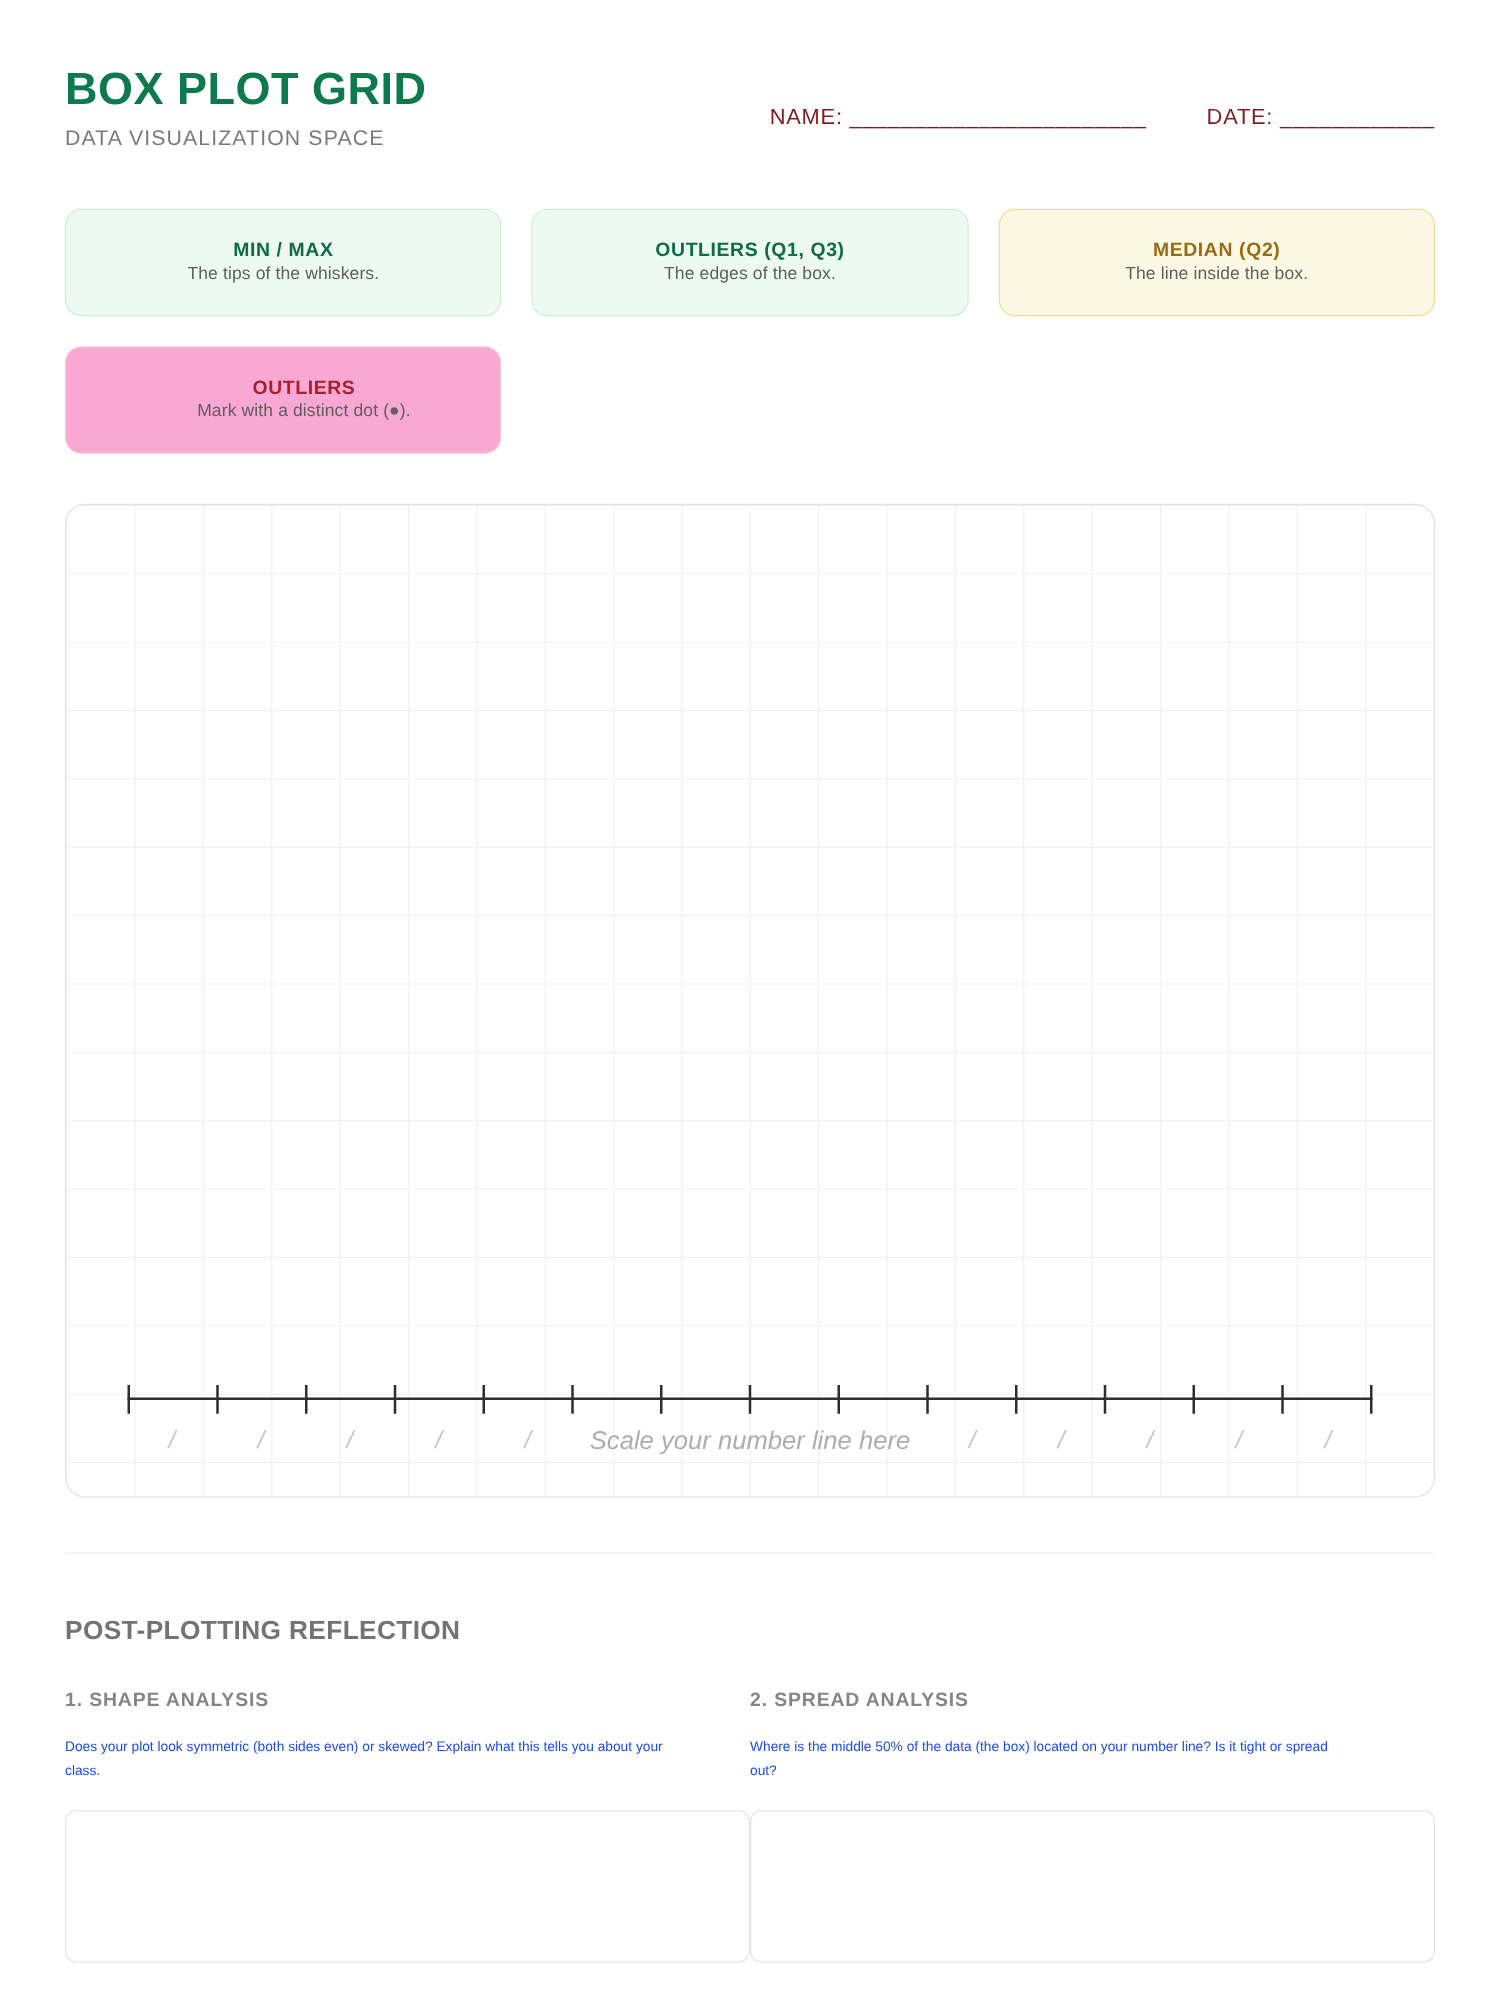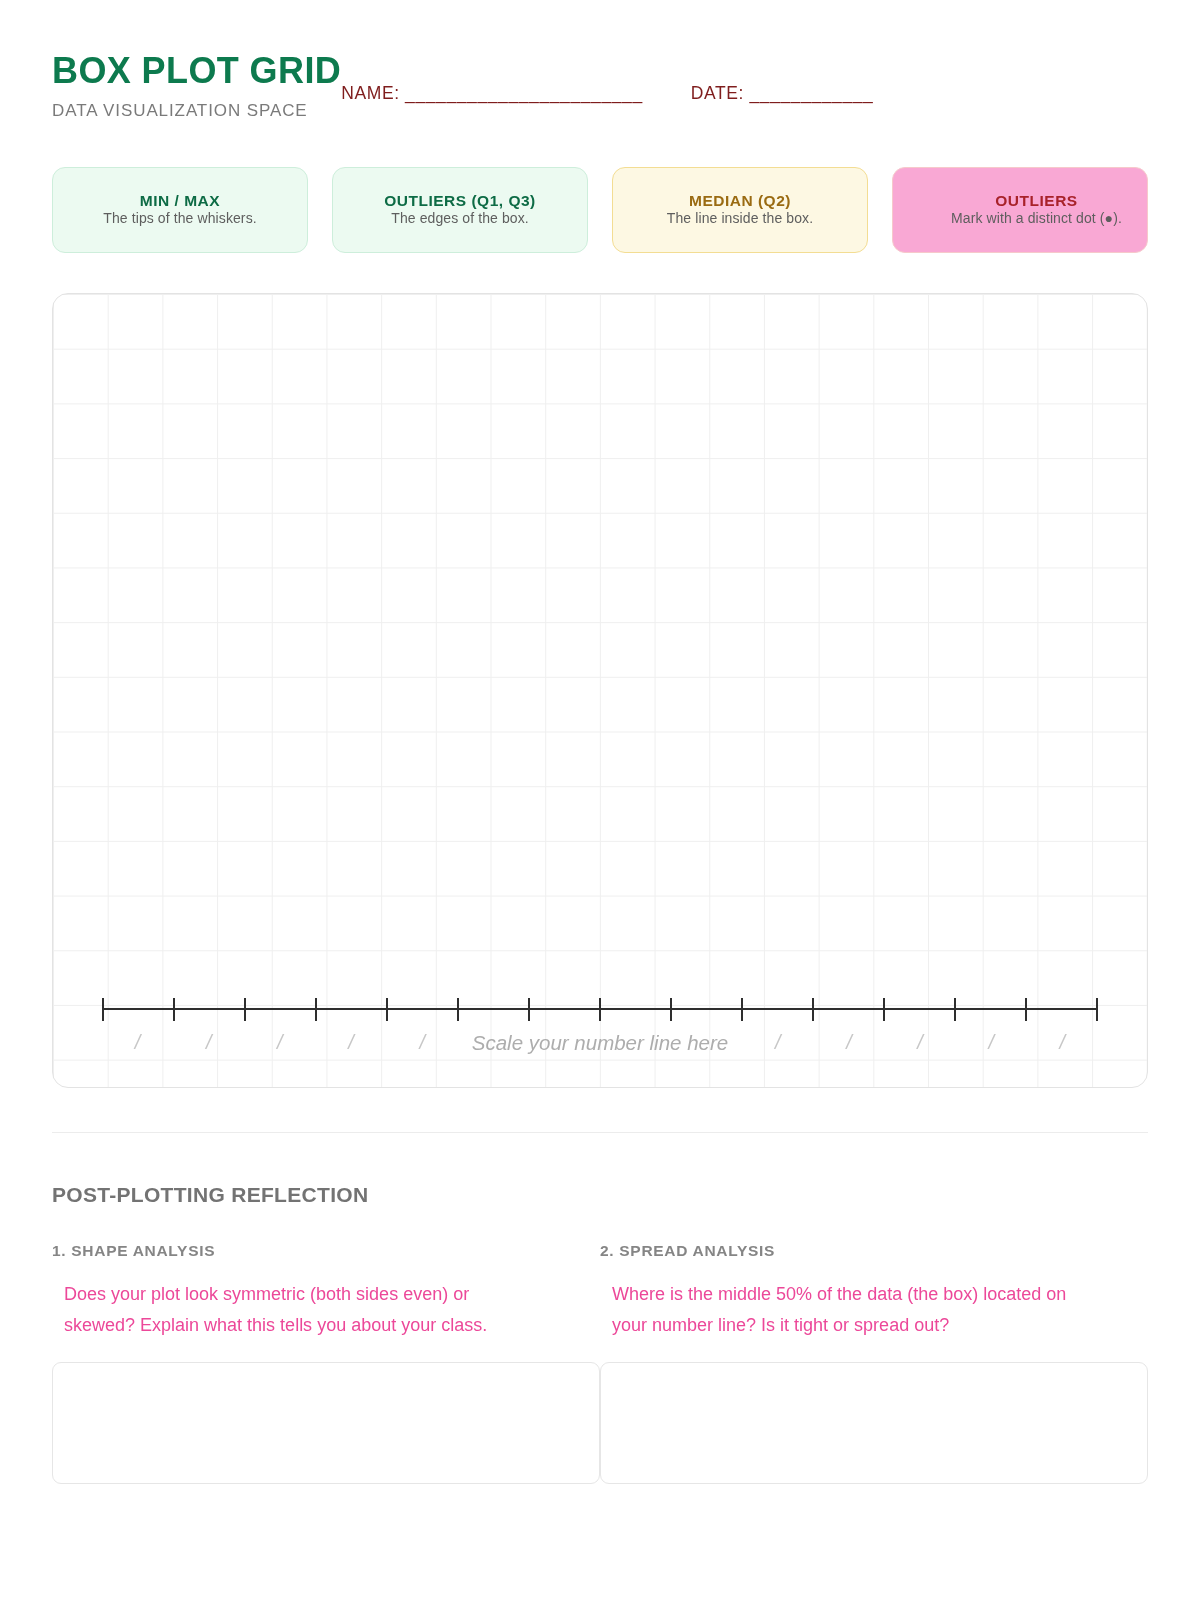--- a/index.html
+++ b/index.html
@@ -17,20 +17,21 @@
     width: 1200px;
     height: 1600px;
     background: #ffffff;
     padding: 0 52px;
   }
 
   
   .header {
     display: flex;
     align-items: flex-start;
+    justify-content: space-between;
     padding-top: 50px;
   }
 
   .title-block { padding-top: 2px; }
 
   .main-title {
     font-size: 36px;
     font-weight: 800;
     letter-spacing: 0.4px;
     color: #0d7a4e;
@@ -53,21 +54,21 @@
     font-size: 17.5px;
     letter-spacing: 0.6px;
     color: #7f1d1d;
     white-space: nowrap;
   }
   .meta-item { display: inline-block; }
 
   
   .legend-row {
     display: grid;
-    grid-template-columns: repeat(4, 1fr);
+    grid-template-columns: repeat(3, 1fr);
     gap: 24px;
     margin-top: 46px;
   }
 
   .legend-card {
     border-radius: 13px;
     border: 1.6px solid transparent;
     padding: 24px 10px 26px;
     text-align: center;
   }
@@ -184,25 +185,24 @@
 
   .q-label {
     font-size: 15.5px;
     font-weight: 600;
     letter-spacing: 0.7px;
     color: #858585;
   }
 
   .q-text {
     margin-top: 19px;
-    font-size: 18px;
+    font-size: 11px;
     line-height: 1.72;
-    color: #ec4899;
+    color: #1d4ed8;
     max-width: 480px;
-    margin-left: 12px;
   }
 
   .answer-box {
     margin-top: 21px;
     height: 122px;
     border: 1.5px solid #e6e6e6;
     border-radius: 9px;
     background: #ffffff;
   }
 </style>

